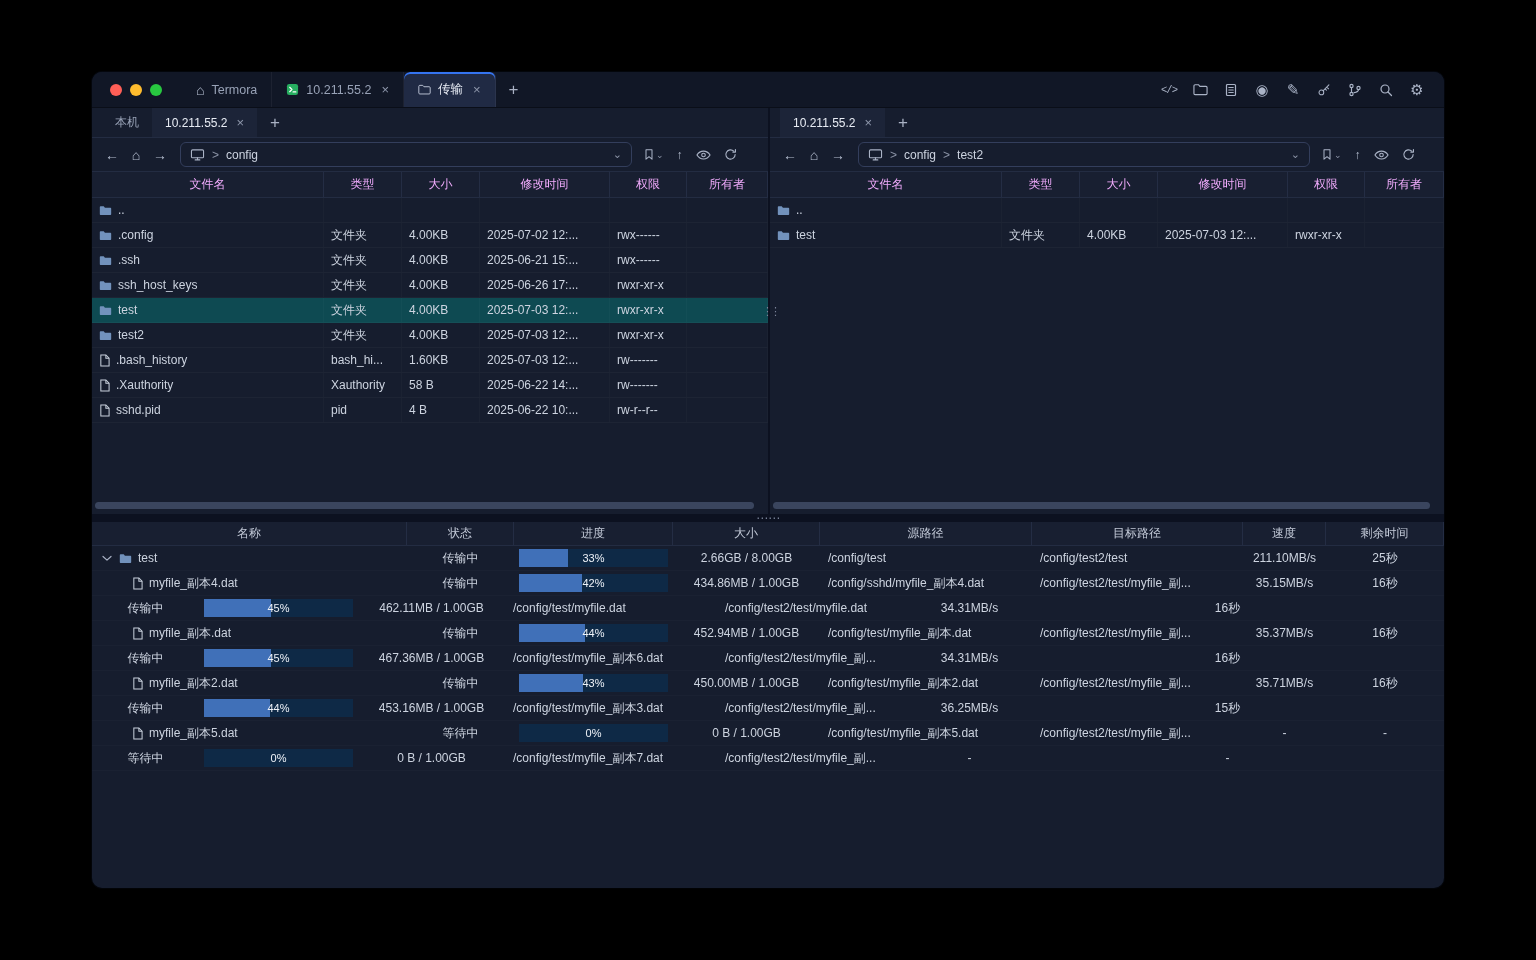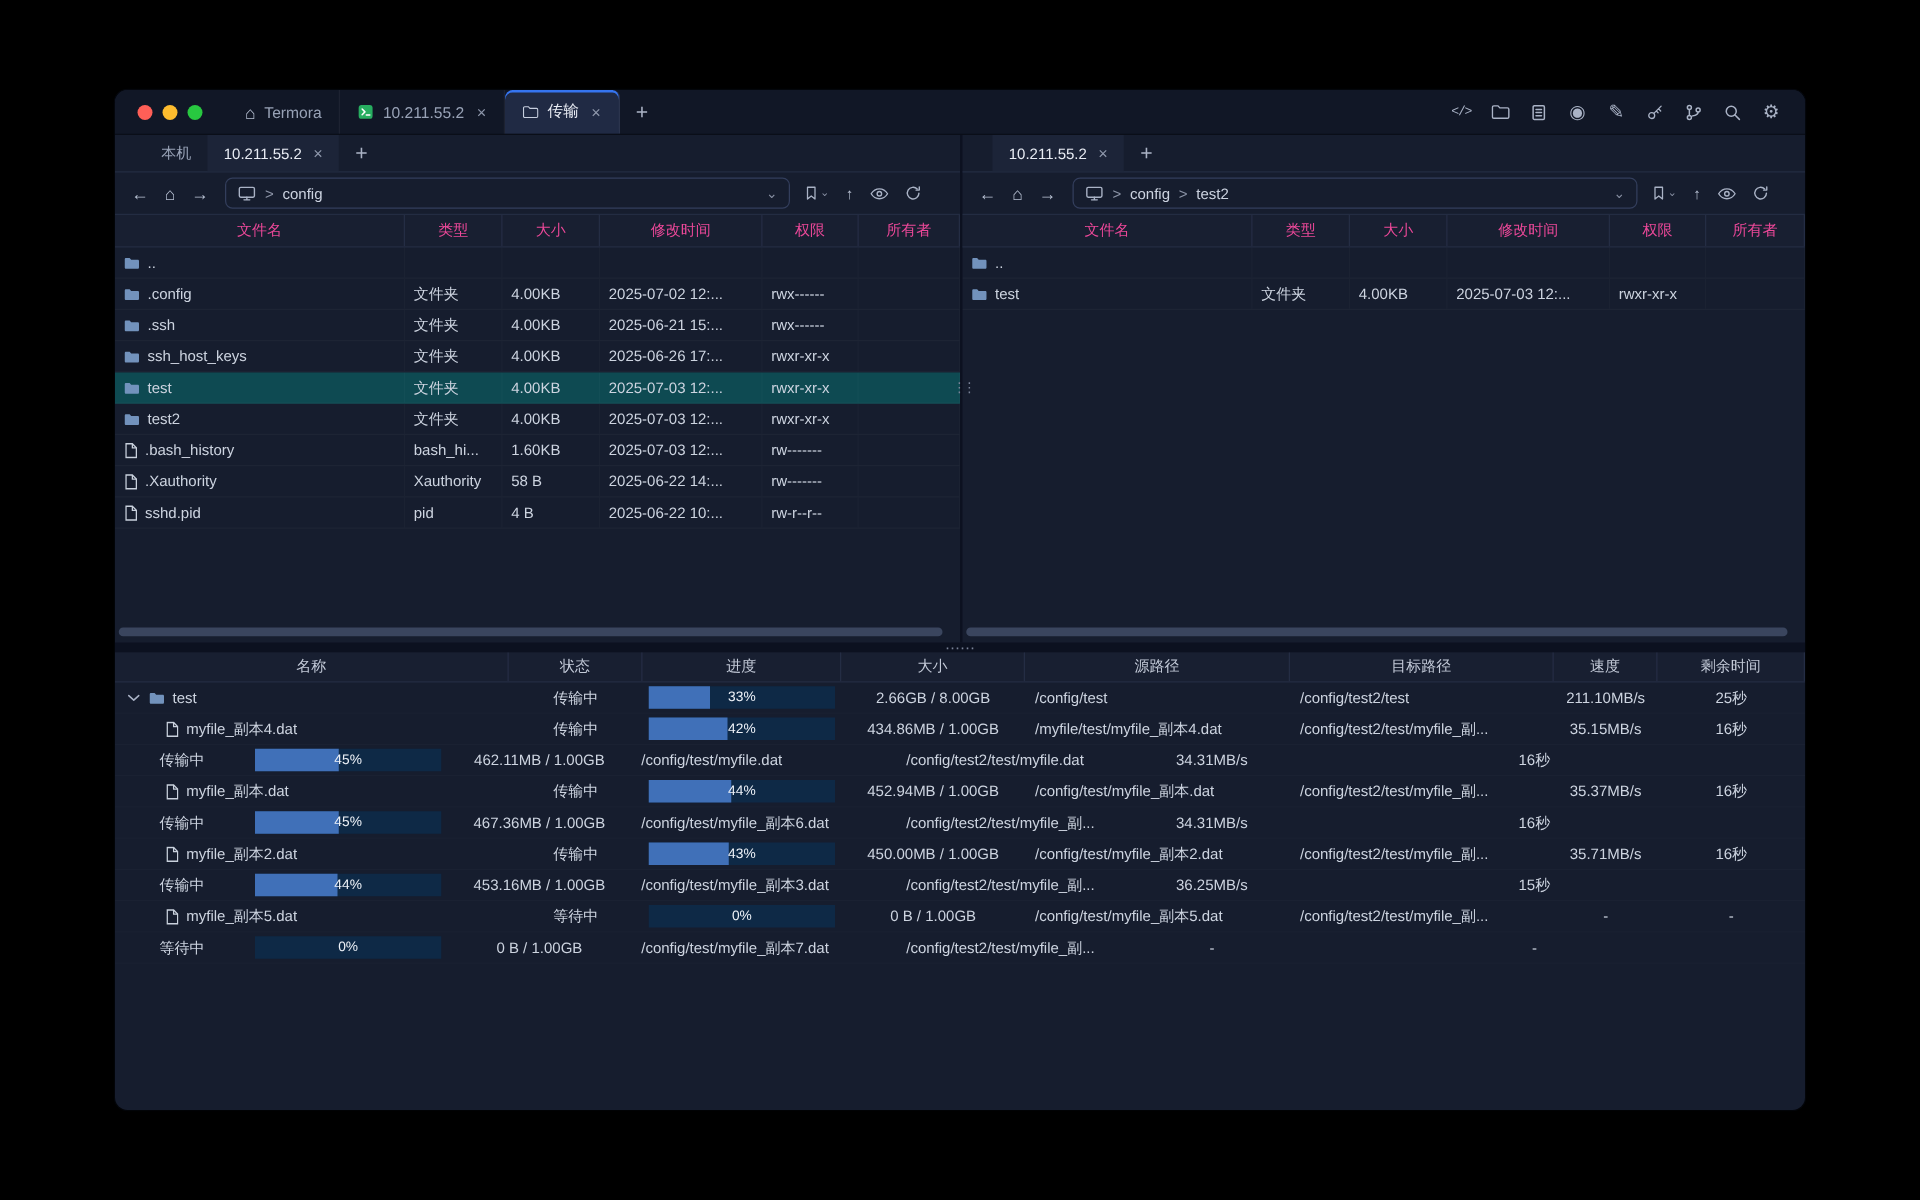--- a/index.html
+++ b/index.html
@@ -31,35 +31,35 @@
   .code-txt{font-size:10.5px;letter-spacing:-1px;font-family:"Liberation Mono","DejaVu Sans Mono",monospace}
   .glyph16{font-size:15px;line-height:1}
   svg{display:block}
   .stroke{stroke:#aab3c6;fill:none;stroke-width:1.2;stroke-linecap:round;stroke-linejoin:round}
   
   .panes{display:flex;height:406px;position:relative}
   .pane{display:flex;flex-direction:column;position:relative}
   .pane.left{width:676px} .pane.right{flex:1}
   .vsplit{width:2px;background:#0c1120;position:relative}
   .vgrip{position:absolute;left:-6px;top:50%;transform:translateY(-50%);color:#7a8398;font-size:11px;letter-spacing:-3px;line-height:.8}
-  .ptabs{height:30px;display:flex;align-items:stretch;border-bottom:1px solid var(--border);padding-left:24px}
+  .ptabs{height:30px;display:flex;align-items:stretch;border-bottom:1px solid var(--border);padding-left:10px}
   .ptab{display:flex;align-items:center;gap:6px;padding:0 13px;color:var(--muted);white-space:nowrap}
   .ptab.active{color:#e8ecf4;background:#1c2438}
   .ptoolbar{height:34px;display:flex;align-items:center;padding:0 8px;border-bottom:1px solid var(--border)}
   .navbtn{width:24px;height:24px;display:flex;align-items:center;justify-content:center;color:#b6bfd1;font-size:14px;border-radius:4px}
   .crumb{width:452px;display:flex;align-items:center;gap:7px;height:25px;border:1px solid #333e5c;border-radius:6px;
          padding:0 9px;margin:0 8px;color:#ccd3e0}
   .crumb .sep{color:#8b93a6}
   .crumb .chev{margin-left:auto;color:#8b93a6;font-size:11px}
   .toolbtns{display:flex;align-items:center;gap:7px}
   .toolbtn{height:24px;display:flex;align-items:center;justify-content:center;color:#b6bfd1;border-radius:4px;padding:0 3px}
   .tinychev{font-size:9px;color:#8b93a6;margin-left:1px}
   
   .fheader{height:26px;display:flex;background:#181f31;border-bottom:1px solid var(--border)}
-  .fh{display:flex;align-items:center;justify-content:center;color:#ec4899;border-right:1px solid #242d44}
+  .fh{display:flex;align-items:center;justify-content:center;color:#f0abfc;border-right:1px solid #242d44}
   .frow{height:25px;display:flex;border-bottom:1px solid rgba(255,255,255,.03)}
   .frow.selected{background:var(--selected_row)}
   .fc{display:flex;align-items:center;gap:6px;padding:0 7px;border-right:1px solid rgba(255,255,255,.025);
       color:#cdd4e0;white-space:nowrap;overflow:hidden}
   .col-name{width:232px}.col-type{width:78px}.col-size{width:78px}.col-time{width:130px}.col-perm{width:77px}.col-owner{flex:1}
   .hscroll{position:absolute;left:3px;right:14px;bottom:5px;height:7px;border-radius:4px;background:var(--scrollbar);opacity:.9}
   
   .hsplit{height:8px;background:#0c1120;display:flex;align-items:center;justify-content:center}
   .hgrip{color:#7a8398;font-size:12px;line-height:0;letter-spacing:0}
   
@@ -476,21 +476,21 @@
             <span>myfile_副本4.dat</span>
           </div>
       <div class="tc t-status">传输中</div>
       <div class="tc t-prog">
             <div class="track">
               <div class="fill" style="width: 42%;"></div>
               <span class="plabel">42%</span>
             </div>
           </div>
       <div class="tc t-size">434.86MB / 1.00GB</div>
-      <div class="tc t-src">/myfile/test/myfile_副本4.dat</div>
+      <div class="tc t-src">/config/sshd/myfile_副本4.dat</div>
       <div class="tc t-dst">/config/test2/test/myfile_副...</div>
       <div class="tc t-speed">35.15MB/s</div>
       <div class="tc t-eta">16秒</div>
     </div>
 
     <div class="trow">
       <div class="tc t-status">传输中</div>
       <div class="tc t-prog">
             <div class="track">
               <div class="fill" style="width: 45%;"></div>

